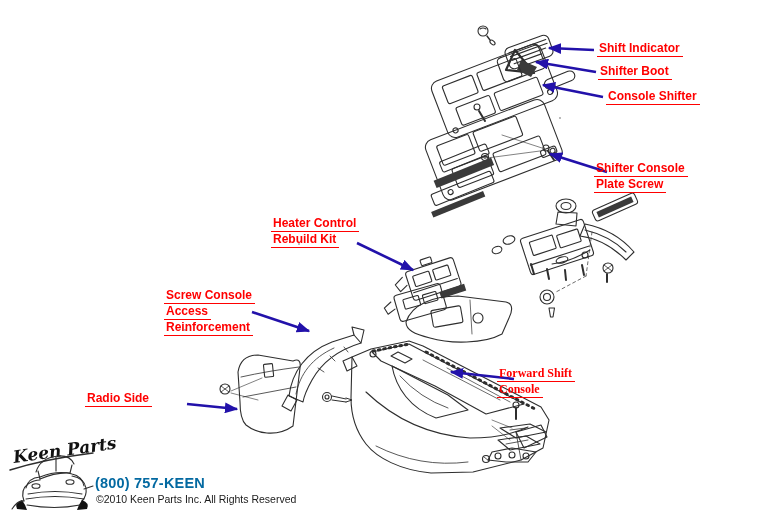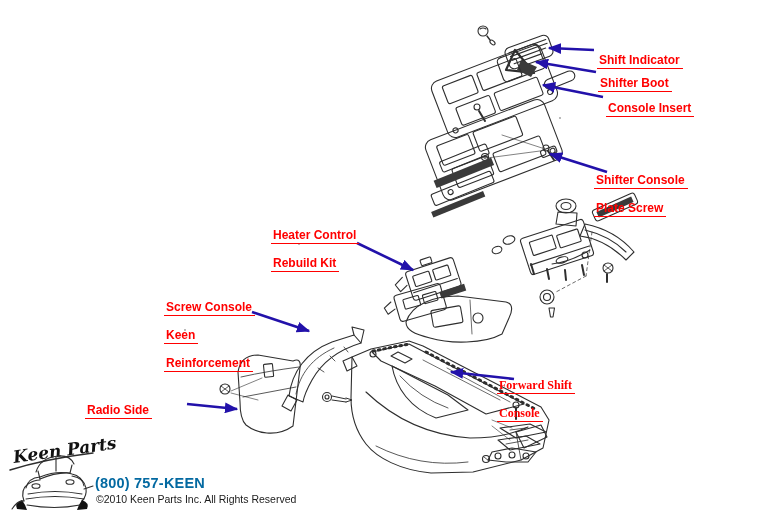--- a/index.html
+++ b/index.html
@@ -9,21 +9,20 @@
   }
   .drawing { position:absolute; left:0; top:0; }
   .callout {
     position:absolute; color:#ff0000; font-weight:bold; font-size:12px;
     line-height:15px; cursor:pointer; white-space:nowrap;
   }
   .callout.center { }
   .callout .line {
     display:inline-block; border-bottom:1px solid #ff0000;
     padding:0 3px 0 2px;
-    margin-top:12px;
   }
   .phone {
     position:absolute; left:95px; top:475px; color:#0369a1;
     font-weight:bold; font-size:14.5px; letter-spacing:0.2px;
   }
   .copyright {
     position:absolute; left:96px; top:493px; color:#1a1a1a; font-size:10.5px;
   }
 </style>
 </head>
@@ -254,36 +253,36 @@
 
   <div class="callout" style="left:597px; top:41px;">
     <div><span class="line">Shift Indicator</span></div>
   </div>
 
   <div class="callout" style="left:598px; top:64px;">
     <div><span class="line">Shifter Boot</span></div>
   </div>
 
   <div class="callout" style="left:606px; top:89px;">
-    <div><span class="line">Console Insert</span></div>
+    <div><span class="line">Console Shifter</span></div>
   </div>
 
   <div class="callout center" style="left:594px; top:161px; width:126px;">
     <div><span class="line">Shifter Console</span></div>
     <div><span class="line">Plate Screw</span></div>
   </div>
 
   <div class="callout center" style="left:271px; top:216px; width:120px;">
     <div><span class="line">Heater Control</span></div>
     <div><span class="line">Rebuild Kit</span></div>
   </div>
 
   <div class="callout center" style="left:164px; top:288px; width:124px;">
     <div><span class="line">Screw Console</span></div>
-    <div><span class="line">Keen</span></div>
+    <div><span class="line">Access</span></div>
     <div><span class="line">Reinforcement</span></div>
   </div>
 
   <div class="callout center" style="left:85px; top:391px; width:120px;">
     <div><span class="line">Radio Side</span></div>
   </div>
 
   <div class="callout center" style="left:497px; top:366px; width:122px;font-family:Liberation Serif, serif;">
     <div><span class="line">Forward Shift</span></div>
     <div><span class="line">Console</span></div>

